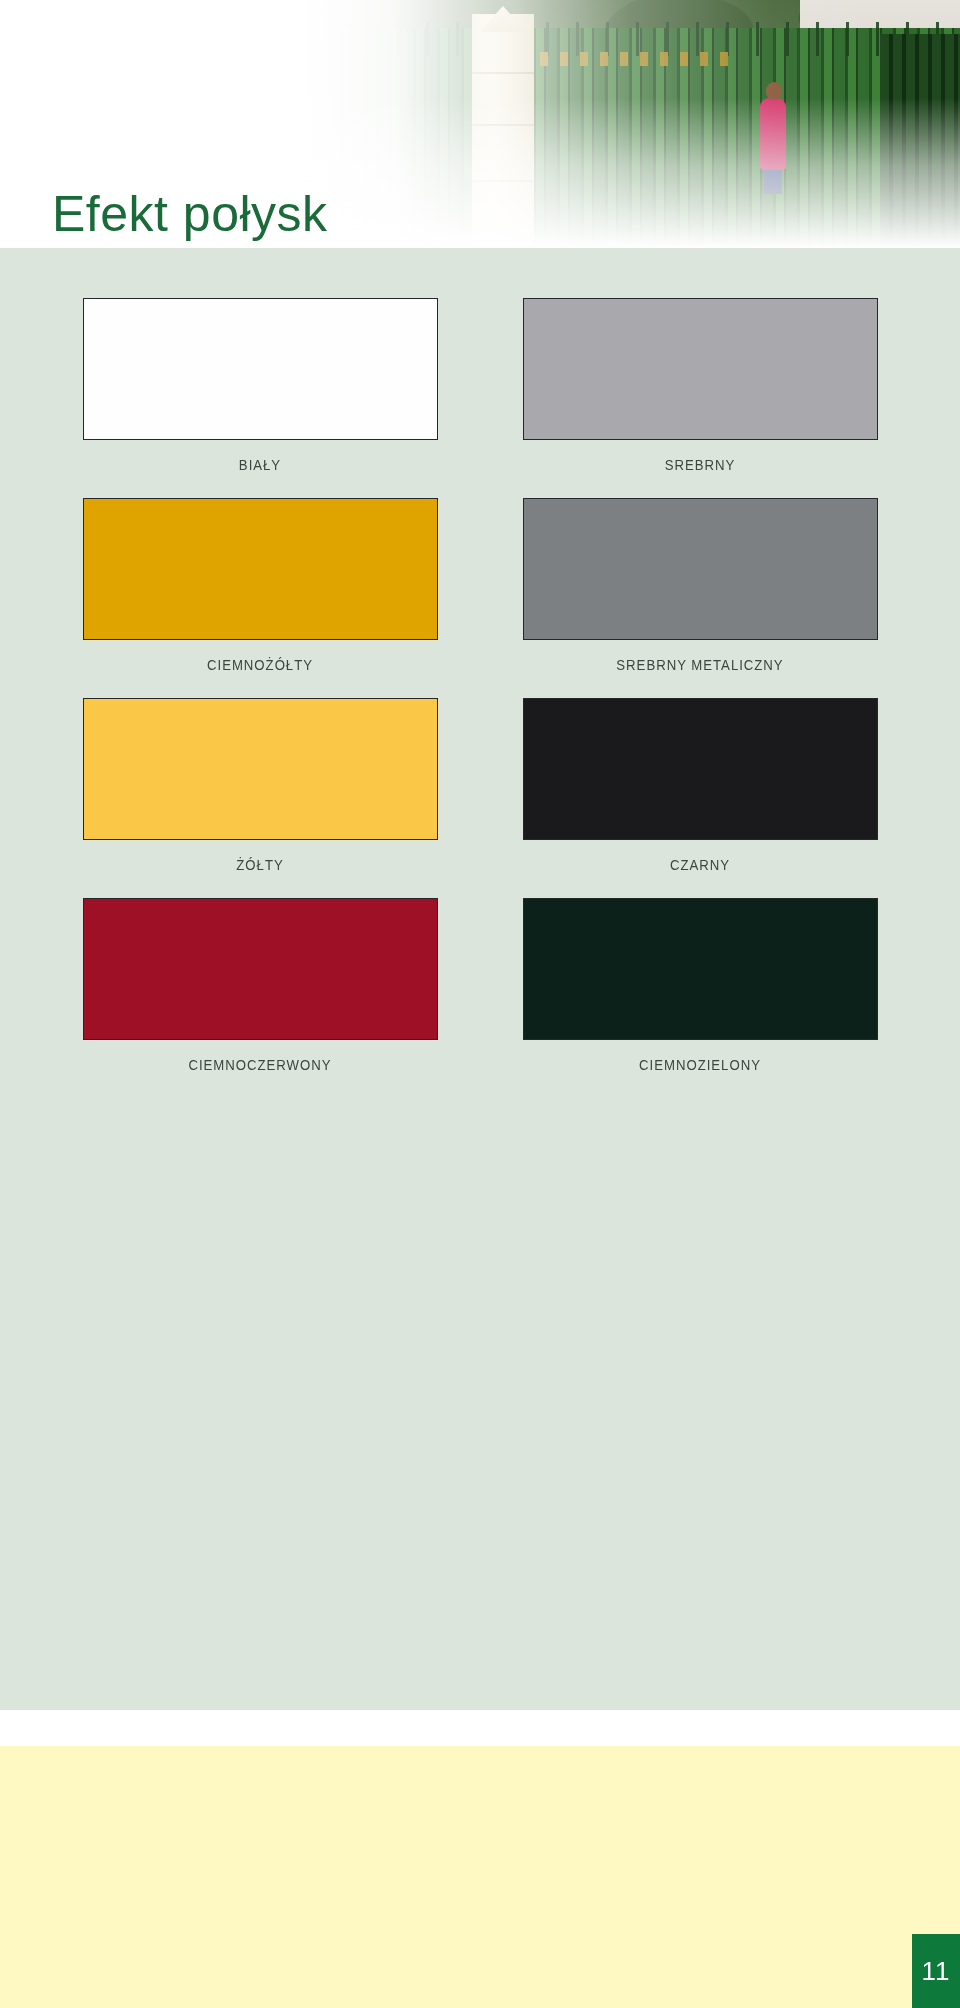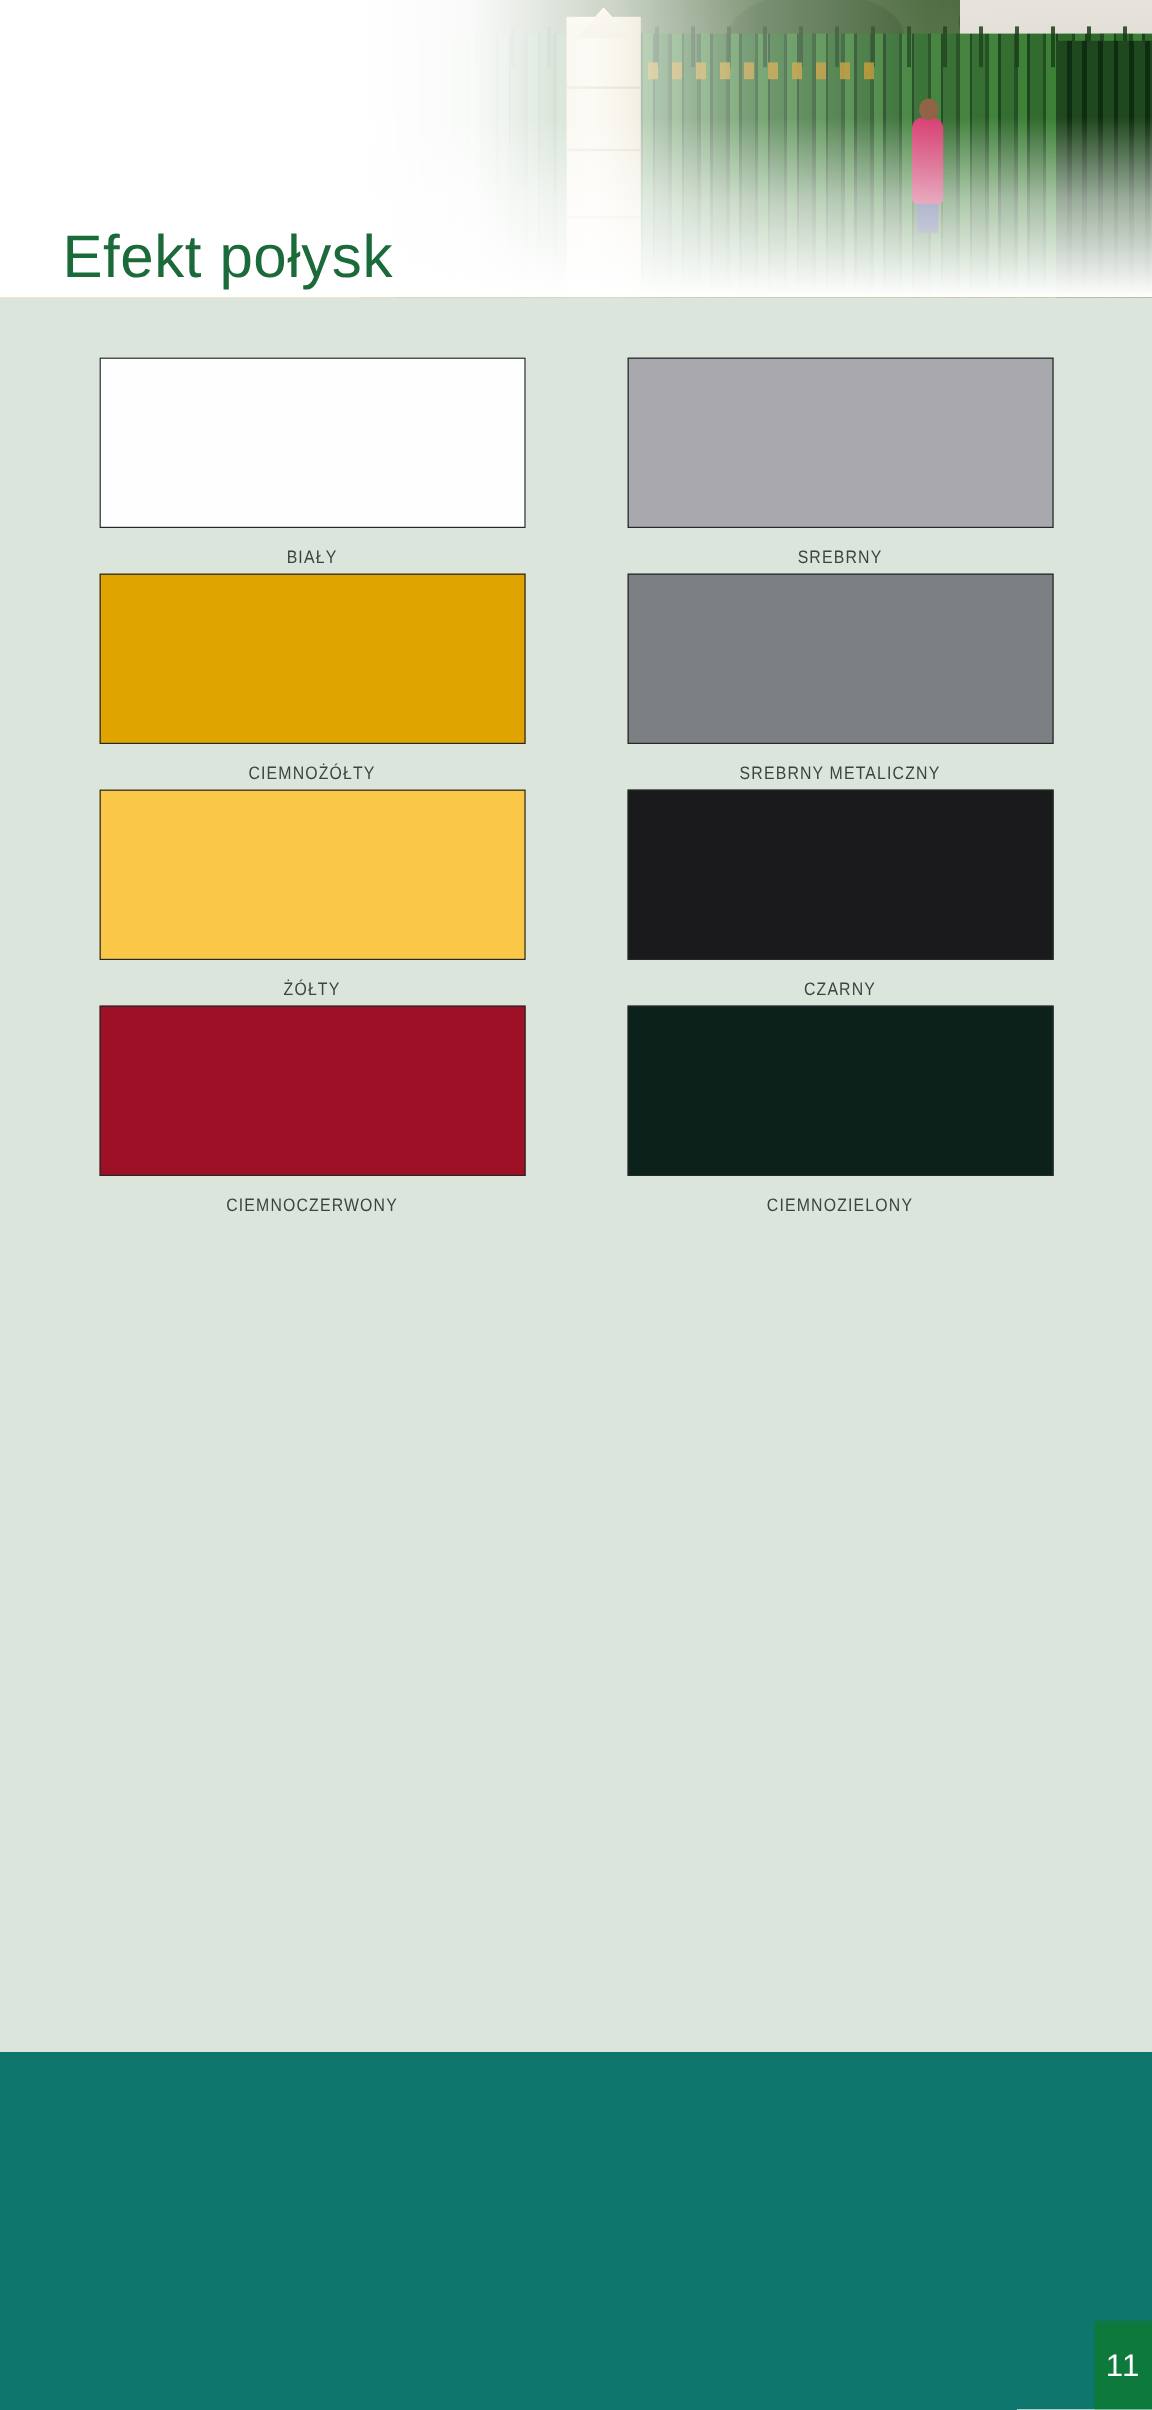--- a/index.html
+++ b/index.html
@@ -169,21 +169,21 @@
     left: 0; top: 0; right: 0;
     padding: 50px 0 0 0;
     display: grid;
     grid-template-columns: repeat(2, 380px);
     justify-content: center;
     column-gap: 60px;
     row-gap: 0;
   }
   .swatch-cell {
     width: 380px;
-    height: 180px;
+    height: 200px;
     position: relative;
   }
   .swatch-box {
     width: 355px;
     height: 142px;
     border: 1px solid #24282a;
     box-sizing: border-box;
     margin: 0 auto;
   }
   .swatch-label {
@@ -194,22 +194,22 @@
     font-family: "Liberation Sans", sans-serif;
     transform: scaleX(.88);
     margin-top: 16px;
     white-space: nowrap;
   }
 
   
   #footer {
     position: absolute;
     left: 0; right: 0; bottom: 0;
-    height: 298px;
-    background: #0f766e;
+    height: 262px;
+    background: #fef9c3;
   }
   #page-number-box {
     position: absolute;
     right: 0;
     bottom: 0;
     width: 48px;
     height: 74px;
     background: #0d7a3c;
     color: #ffffff;
     font-size: 26px;

